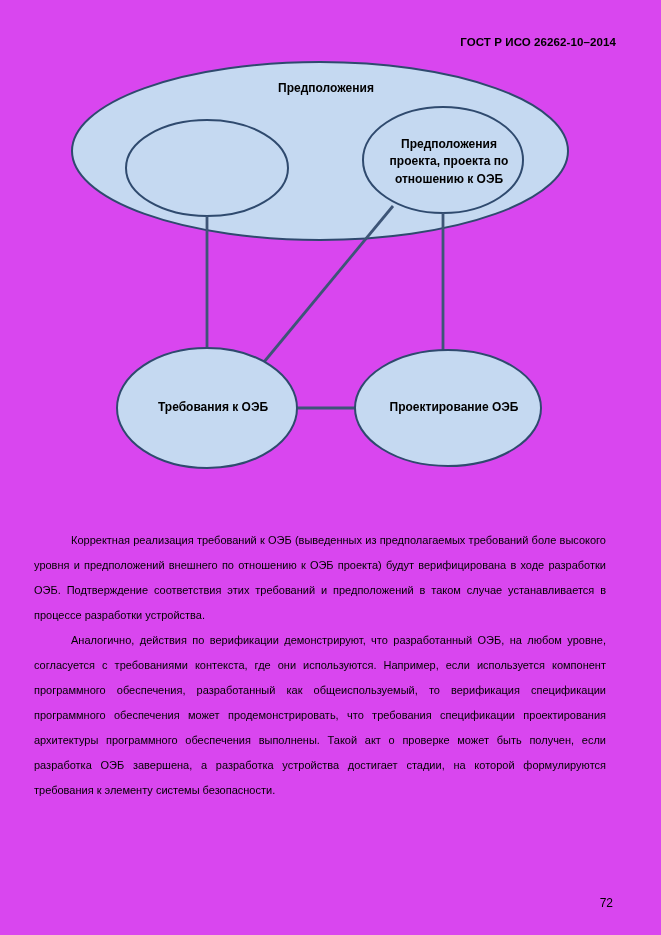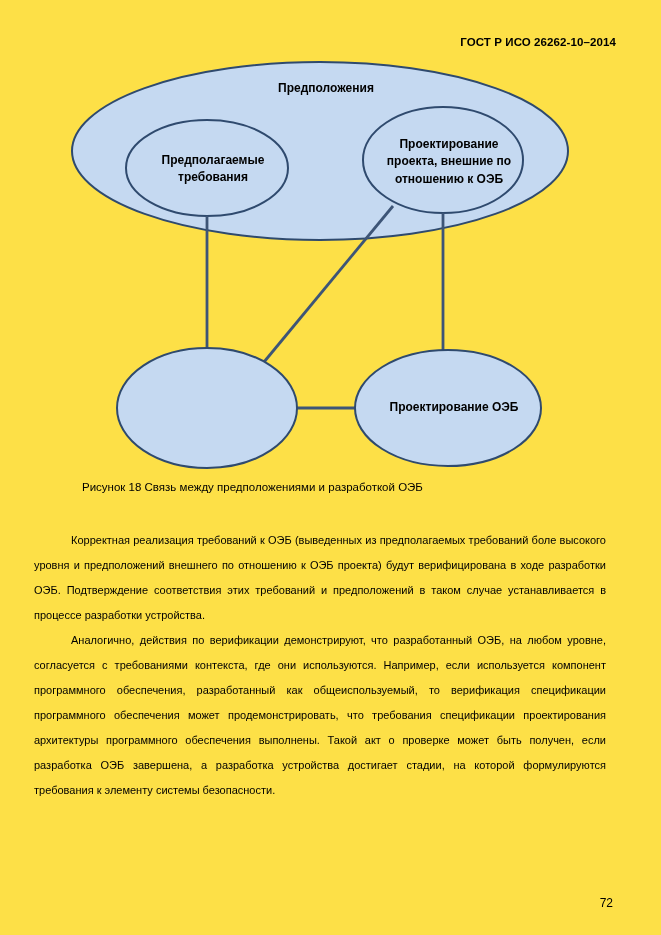--- a/index.html
+++ b/index.html
@@ -3,21 +3,21 @@
 <meta charset="utf-8">
 <style>
   * { margin: 0; padding: 0; box-sizing: border-box; }
   html, body { background: #ffffff; }
   body { font-family: "Liberation Sans", sans-serif; color: #000; }
 
   .page {
     position: relative;
     width: 661px;
     height: 935px;
-    background: #fde047;
+    background: #d946ef;
     overflow: hidden;
   }
 
   .doc-header {
     position: absolute;
     top: 36px;
     right: 45px;
     font-size: 11.5px;
     font-weight: bold;
     letter-spacing: 0.1px;
@@ -96,29 +96,28 @@
       <line x1="443" y1="155" x2="443" y2="292" stroke-width="2.8" stroke="#3d5577"></line>
       <line x1="297" y1="350" x2="355" y2="350" stroke-width="2.8" stroke="#3d5577"></line>
 
       <ellipse cx="207" cy="350" rx="90" ry="60" stroke-width="2" fill="#c5d9f1" stroke="#2f4a6e"></ellipse>
 
       <ellipse cx="448" cy="350" rx="93" ry="58" stroke-width="2" fill="#c5d9f1" stroke="#2f4a6e"></ellipse>
     </svg>
 
     <div class="node-label lbl-outer">Предположения</div>
 
-    <div class="node-label lbl-assumed">Предполагаемые требования</div>
 
-    <div class="node-label lbl-project">Проектирование проекта, внешние по отношению к ОЭБ</div>
+    <div class="node-label lbl-project">Предположения проекта, проекта по отношению к ОЭБ</div>
 
+    <div class="node-label lbl-req">Требования к ОЭБ</div>
 
     <div class="node-label lbl-design">Проектирование ОЭБ</div>
   </div>
 
-  <div class="caption">Рисунок 18 Связь между предположениями и разработкой ОЭБ</div>
 
   <div class="body-text">
     <p>Корректная реализация требований к ОЭБ (выведенных из предполагаемых требований боле высокого уровня и предположений внешнего по отношению к ОЭБ проекта) будут верифицирована в ходе разработки ОЭБ. Подтверждение соответствия этих требований и предположений в таком случае устанавливается в процессе разработки устройства.</p>
     <p>Аналогично, действия по верификации демонстрируют, что разработанный ОЭБ, на любом уровне, согласуется с требованиями контекста, где они используются. Например, если используется компонент программного обеспечения, разработанный как общеиспользуемый, то верификация спецификации программного обеспечения может продемонстрировать, что требования спецификации проектирования архитектуры программного обеспечения выполнены. Такой акт о проверке может быть получен, если разработка ОЭБ завершена, а разработка устройства достигает стадии, на которой формулируются требования к элементу системы безопасности.</p>
   </div>
 
   <div class="page-number">72</div>
 
 </div>
 

